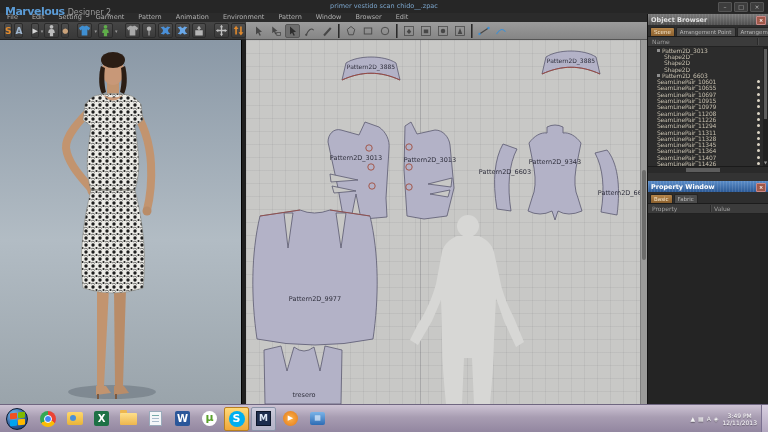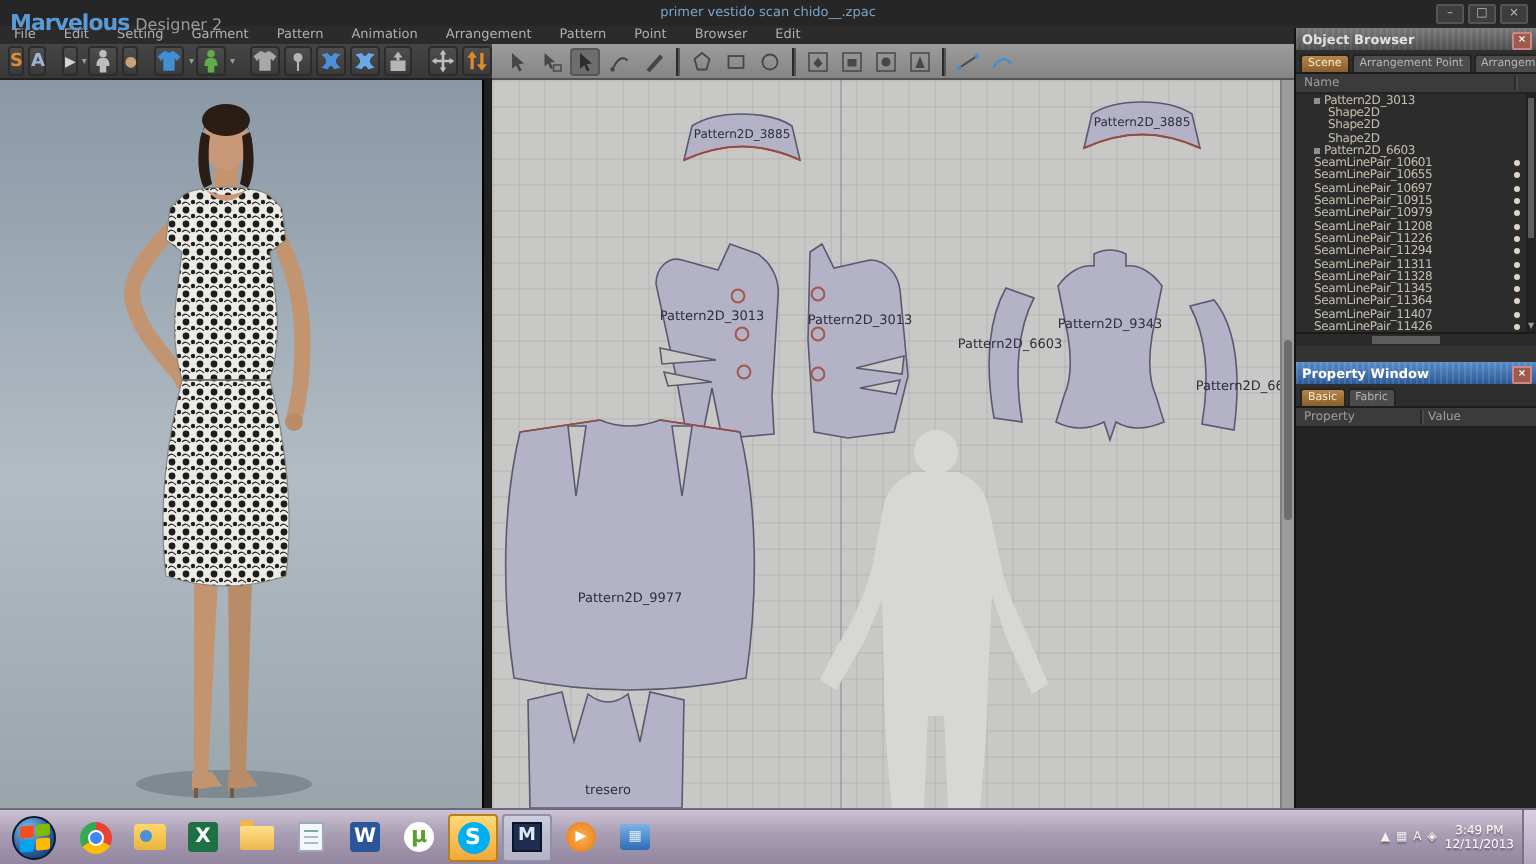--- a/index.html
+++ b/index.html
@@ -102,23 +102,23 @@
     </div>
   </div>
 
   <div id="menubar">
       <div class="menu-item">File</div>
       <div class="menu-item">Edit</div>
       <div class="menu-item">Setting</div>
       <div class="menu-item">Garment</div>
       <div class="menu-item">Pattern</div>
       <div class="menu-item">Animation</div>
-      <div class="menu-item">Arrangement</div>
+      <div class="menu-item">Environment</div>
       <div class="menu-item">Pattern</div>
-      <div class="menu-item">Point</div>
+      <div class="menu-item">Window</div>
       <div class="menu-item">Browser</div>
       <div class="menu-item">Edit</div>
     </div>
 
   <div id="toolbar3d">
       <div class="tb3-icon">
         <span style="color:#e08a2d">S</span>
       </div>
       <div class="tb3-icon">
         <span style="color:#9fb6cf">A</span>

